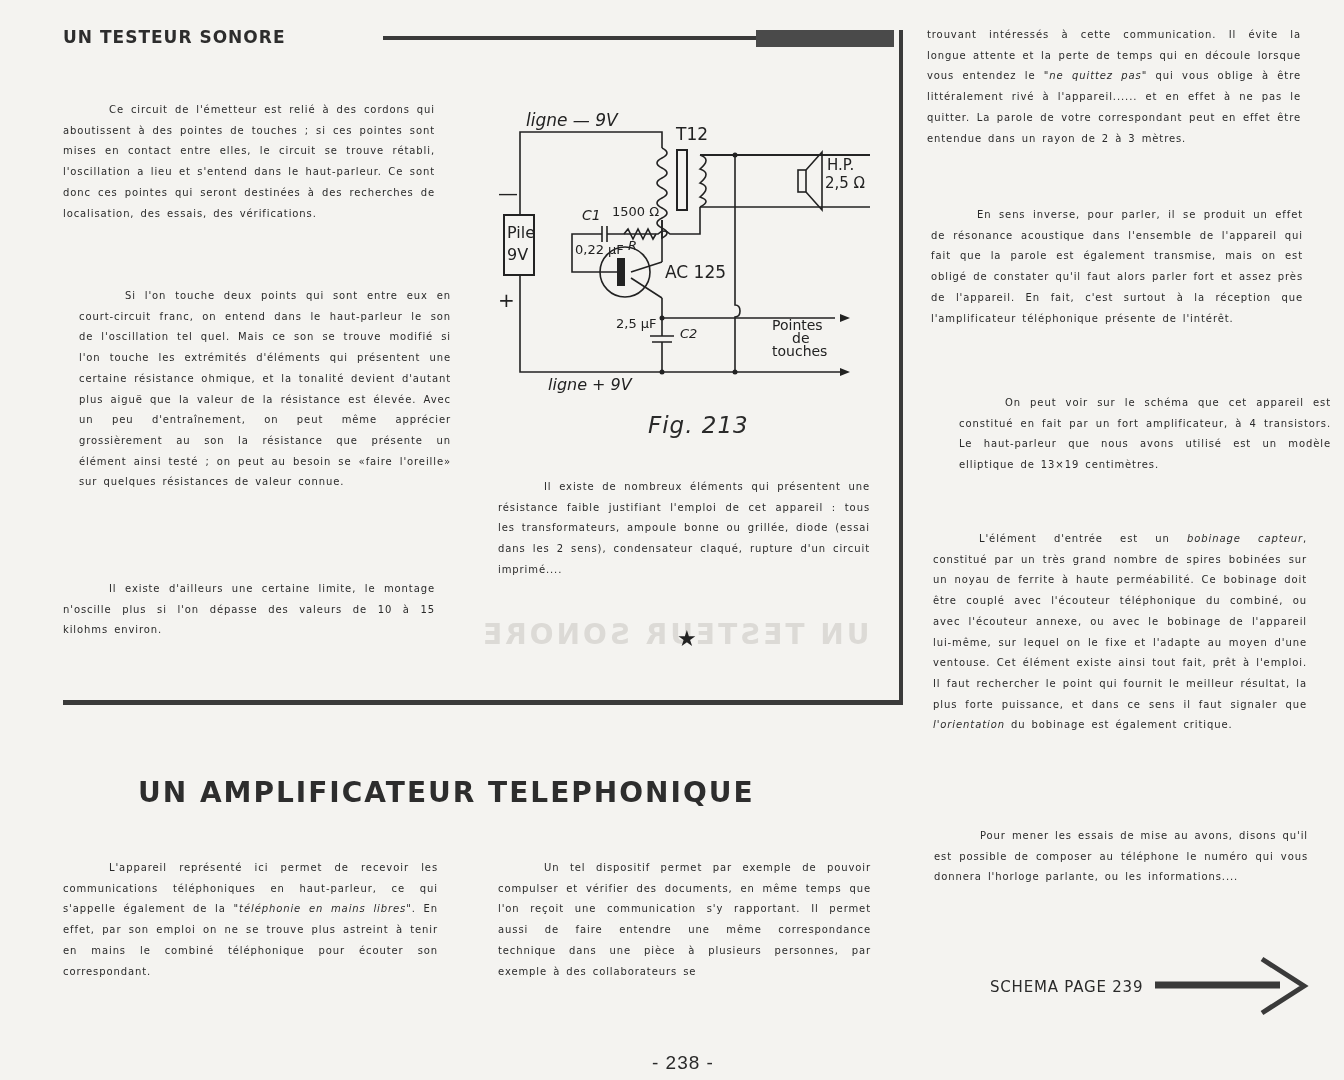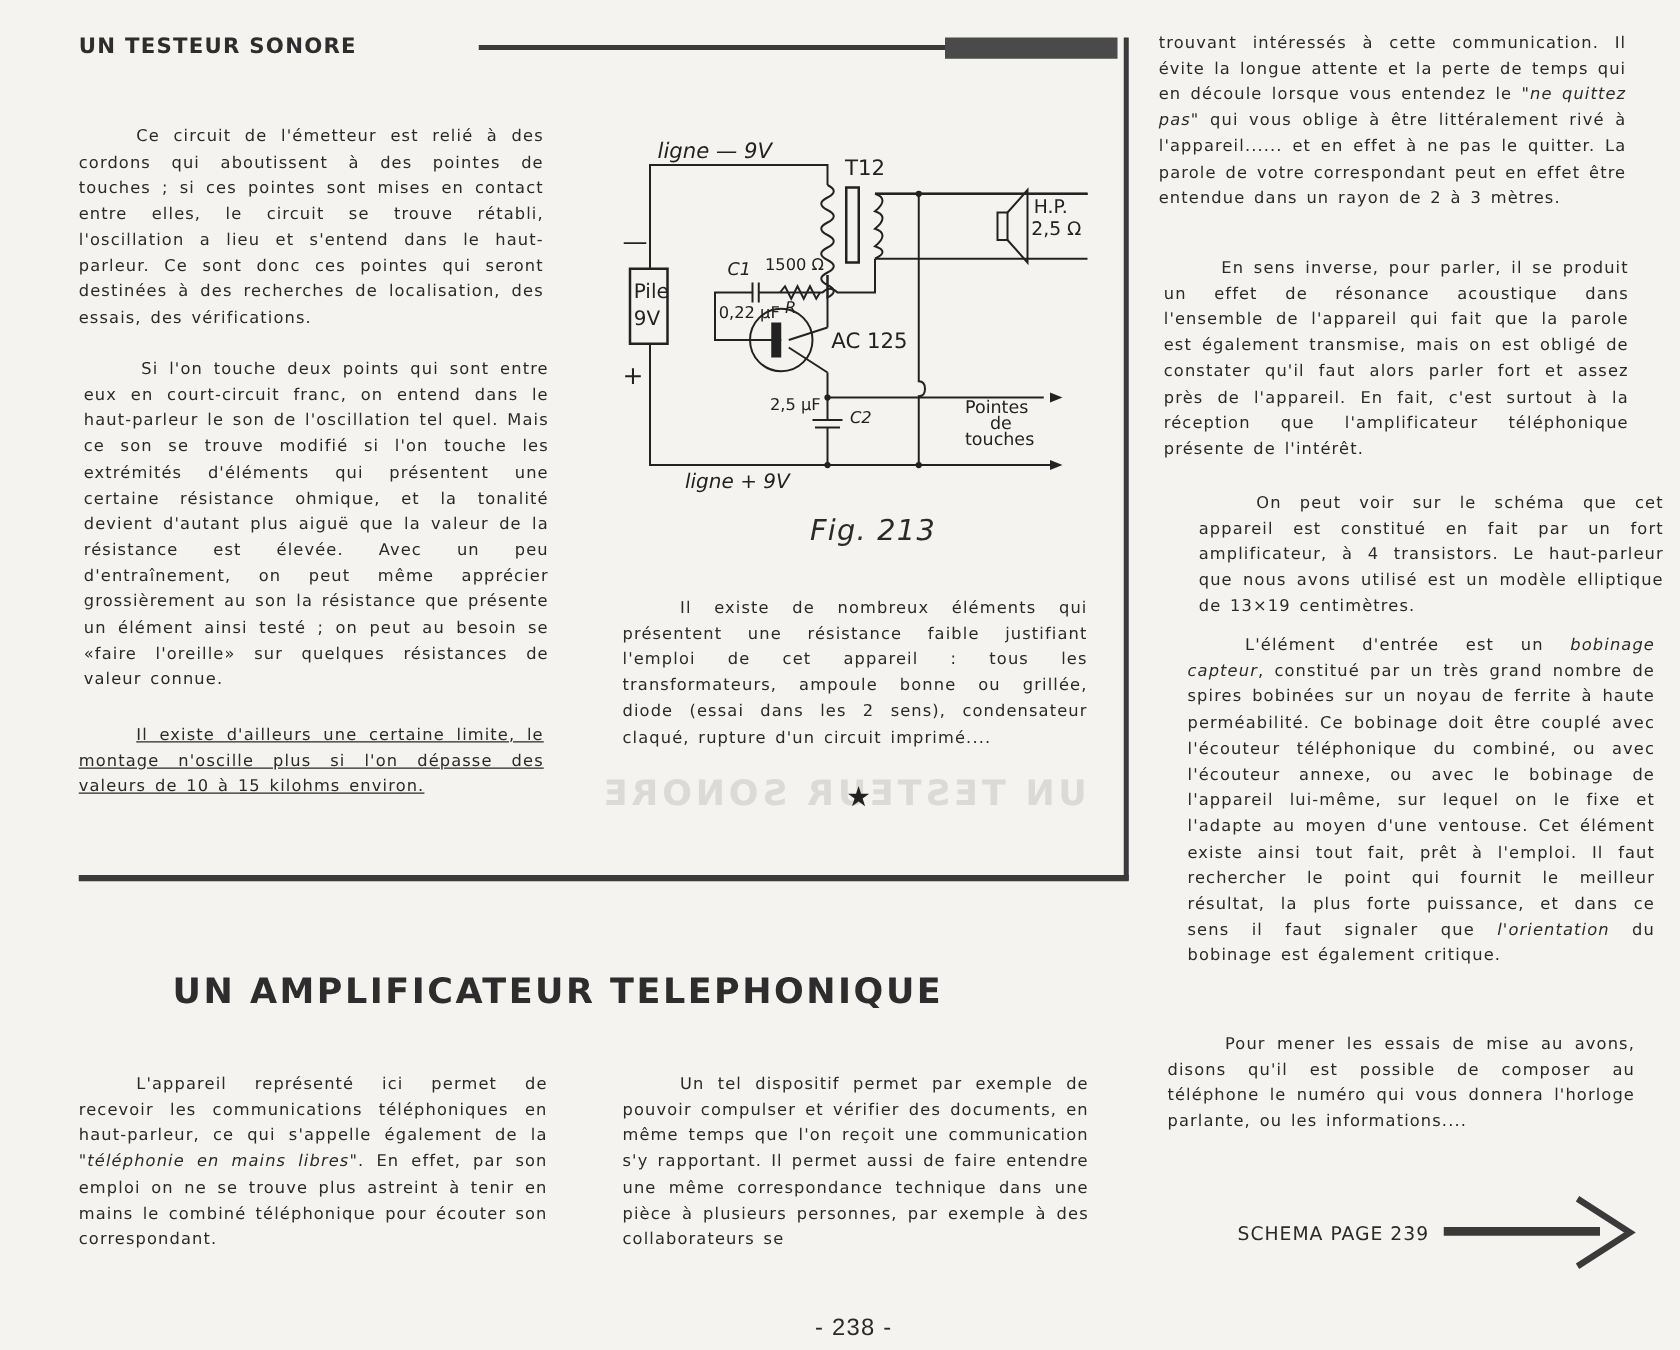--- a/index.html
+++ b/index.html
@@ -20,33 +20,33 @@
   }
   #title-testeur { left: 63px; top: 27px; font-size: 17px; }
   #title-ampli { left: 138px; top: 776px; font-size: 28px; letter-spacing: 2px; }
   .rule-line { position: absolute; background: #3a3a3a; }
   #top-rule { left: 383px; top: 36px; width: 376px; height: 4px; }
   #top-block { left: 756px; top: 30px; width: 138px; height: 17px; background: #4a4a4a; }
   #frame-right { left: 899px; top: 30px; width: 4px; height: 674px; }
   #frame-bottom { left: 63px; top: 700px; width: 840px; height: 5px; }
 
   .para {
-    position: absolute; font-size: 13px; line-height: 20.7px; text-align: justify;
+    position: absolute; font-size: 10px; line-height: 20.7px; text-align: justify;
     letter-spacing: 0.9px; word-spacing: 2px; margin: 0;
   }
   .para .indent { display: inline-block; width: 46px; }
   .para i { font-style: italic; }
   #p-left-1 { left: 63px; top: 100px; width: 372px; }
-  #p-left-2 { left: 67px; top: 286px; width: 372px; }
-  #p-left-3 { left: 63px; top: 579px; width: 372px; text-decoration: underline; }
+  #p-left-2 { left: 79px; top: 286px; width: 372px; }
+  #p-left-3 { left: 63px; top: 579px; width: 372px; }
   #p-mid-1 { left: 498px; top: 477px; width: 372px; }
   #p-right-1 { left: 927px; top: 25px; width: 374px; }
   #p-right-2 { left: 931px; top: 205px; width: 372px; }
   #p-right-3 { left: 931px; top: 393px; width: 372px; margin-left: 28px; }
-  #p-right-4 { left: 933px; top: 507px; width: 374px; margin-left: 17px; }
+  #p-right-4 { left: 933px; top: 529px; width: 374px; }
   #p-right-5 { left: 934px; top: 826px; width: 374px; }
   #p-bot-left { left: 63px; top: 858px; width: 375px; }
   #p-bot-mid { left: 498px; top: 858px; width: 373px; }
 
   #star { position: absolute; left: 677px; top: 626px; font-size: 22px; color: #222; }
   #fig-caption {
     position: absolute; left: 648px; top: 412px; font-size: 23px; font-style: italic;
     letter-spacing: 1px;
   }
   #schematic { position: absolute; left: 490px; top: 100px; width: 380px; height: 300px; }

